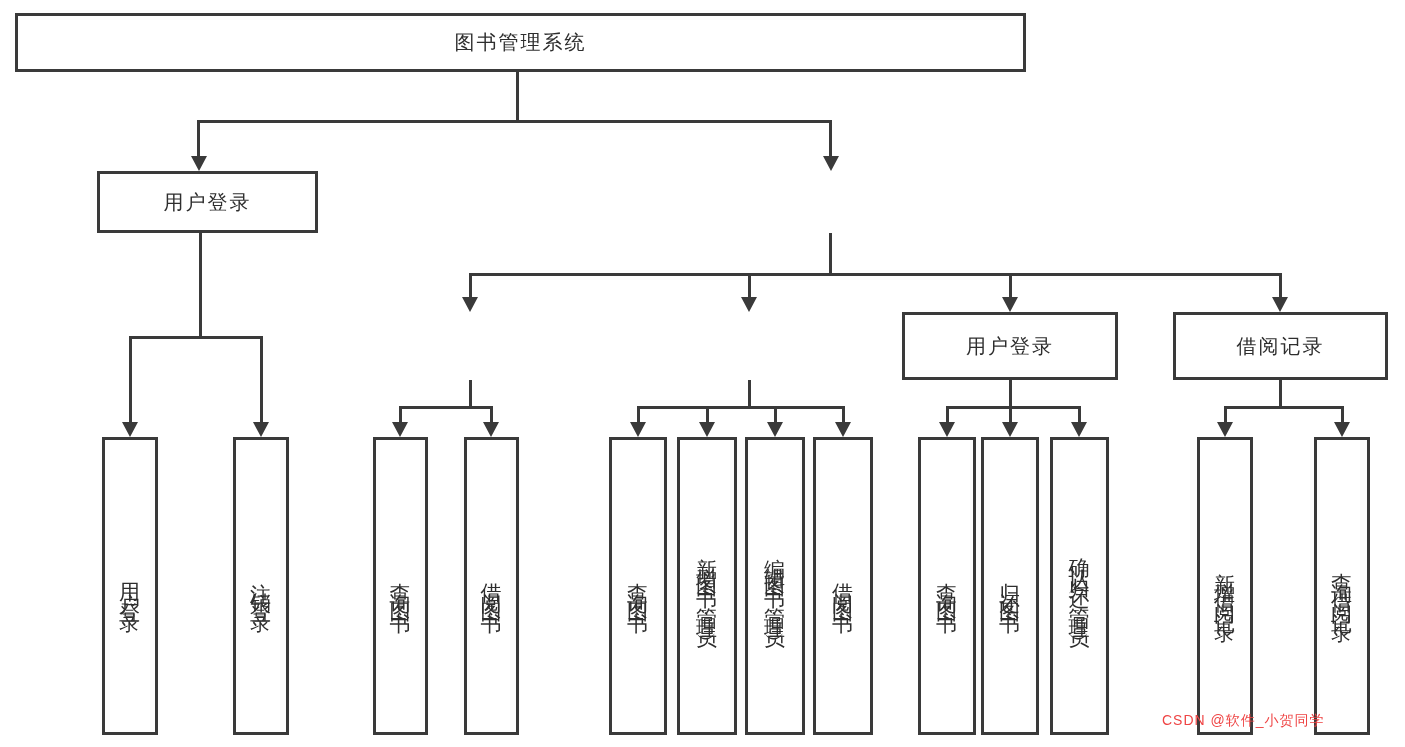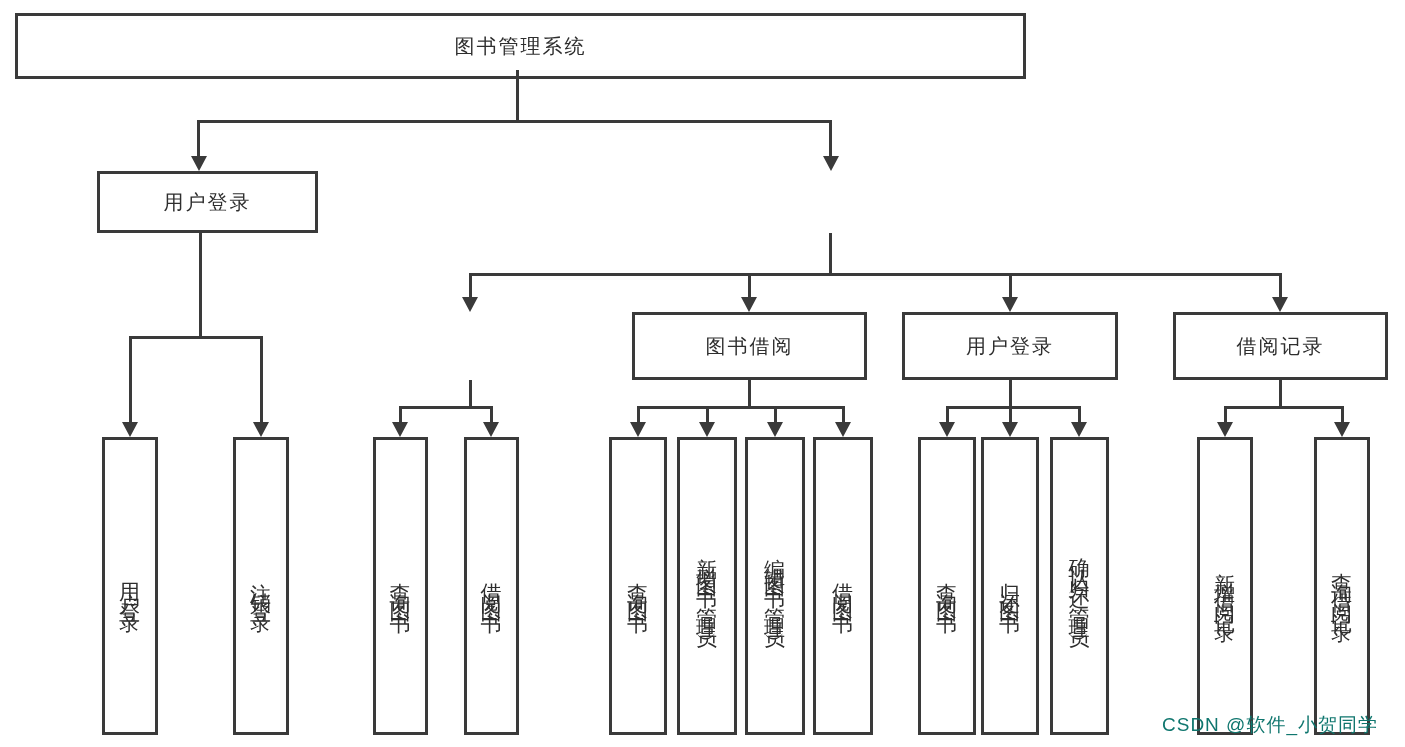--- a/index.html
+++ b/index.html
@@ -49,39 +49,38 @@
     width: 0;
     height: 0;
     border-left: 8px solid transparent;
     border-right: 8px solid transparent;
     border-top: 15px solid #3a3a3a;
   }
   .watermark {
     position: absolute;
     left: 1162px;
     top: 712px;
-    font-size: 19px;
-    color: #0f766e;
+    font-size: 14px;
+    color: #ef4444;
     letter-spacing: 1px;
     z-index: 5;
     white-space: nowrap;
   }
 </style>
 </head>
 <body>
 
 <div class="canvas">
 
-  <div class="node" style="left:15px; top:13px; width:1011px; height:66px;text-align:center;">图书管理系统</div>
+  <div class="node" style="left:15px; top:13px; width:1011px; height:59px;text-align:center;">图书管理系统</div>
 
   <div class="node" style="left:97px; top:171px; width:221px; height:62px;">用户登录</div>
 
 
 
-  <div class="node" style="left:632px; top:312px; width:235px; height:68px;">图书借阅</div>
 
   <div class="node" style="left:902px; top:312px; width:216px; height:68px;">用户登录</div>
 
   <div class="node" style="left:1173px; top:312px; width:215px; height:68px;">借阅记录</div>
 
   <div class="node v" style="left:102px; top:437px; width:56px; height:298px;">
     <span>用户登录</span>
   </div>
 
   <div class="node v" style="left:233px; top:437px; width:56px; height:298px;">

